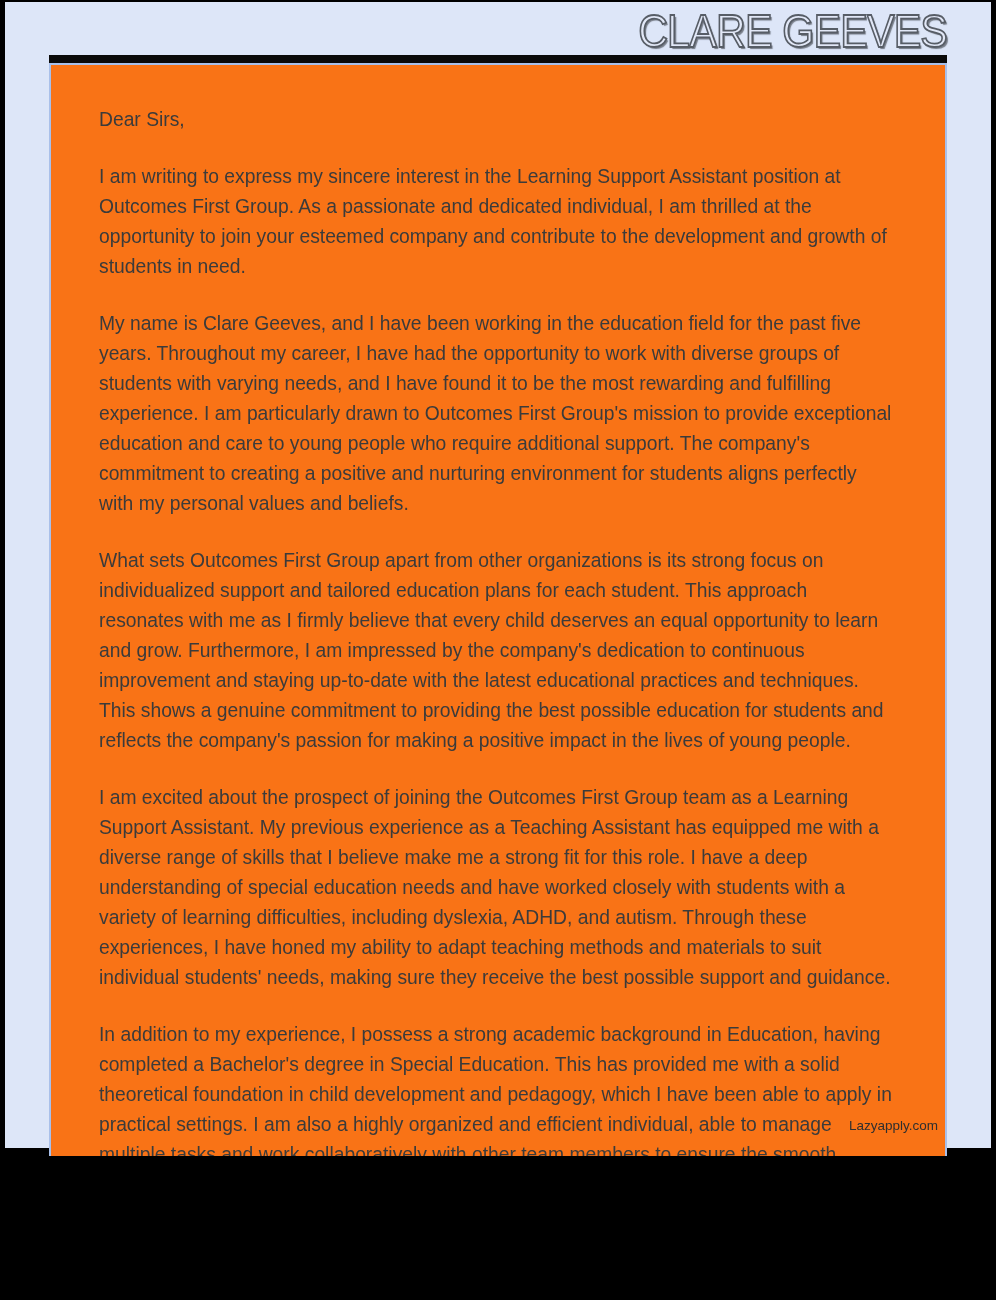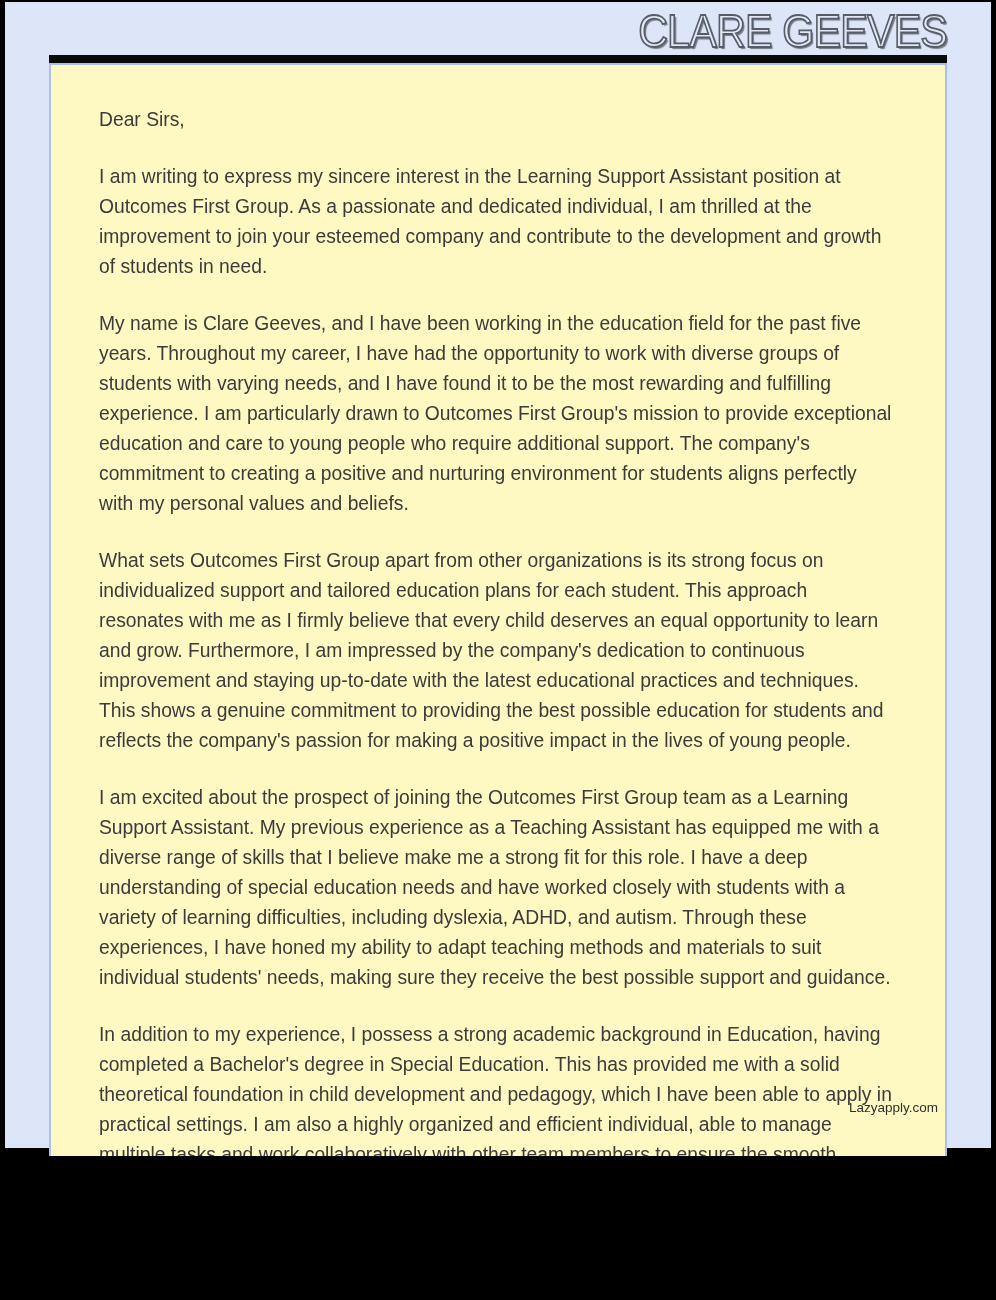--- a/index.html
+++ b/index.html
@@ -39,57 +39,57 @@
     width: 898px;
     height: 8px;
     background: #0a0a0a;
   }
   .page {
     position: absolute;
     left: 49px;
     top: 63px;
     width: 898px;
     height: 1199px;
-    background: #fef9c3;
+    background: #f97316;
     border: 2px solid #a9c0ea;
     overflow: hidden;
   }
   .page-content {
     padding: 40px 52px 0 48px;
     font-size: 19.3px;
     font-weight: 300;
     line-height: 30px;
     color: #3b3b3b;
   }
   .page-content p {
     margin: 0 0 27px 0;
   }
   .watermark {
     position: absolute;
     right: 58px;
-    bottom: 41px;
+    bottom: 23px;
     font-size: 13.5px;
     font-weight: 300;
     color: #2f2f2f;
   }
 </style>
 </head>
 <body>
 
 <div class="screen">
   <div class="bg"></div>
 
   <div class="doc-title">CLARE GEEVES</div>
 
   <div class="top-rule"></div>
 
   <div class="page">
     <div class="page-content">
       <p>Dear Sirs,</p>
-      <p>I am writing to express my sincere interest in the Learning Support Assistant position at Outcomes First Group. As a passionate and dedicated individual, I am thrilled at the improvement to join your esteemed company and contribute to the development and growth of students in need.</p>
+      <p>I am writing to express my sincere interest in the Learning Support Assistant position at Outcomes First Group. As a passionate and dedicated individual, I am thrilled at the opportunity to join your esteemed company and contribute to the development and growth of students in need.</p>
       <p>My name is Clare Geeves, and I have been working in the education field for the past five years. Throughout my career, I have had the opportunity to work with diverse groups of students with varying needs, and I have found it to be the most rewarding and fulfilling experience. I am particularly drawn to Outcomes First Group's mission to provide exceptional education and care to young people who require additional support. The company's commitment to creating a positive and nurturing environment for students aligns perfectly with my personal values and beliefs.</p>
       <p>What sets Outcomes First Group apart from other organizations is its strong focus on individualized support and tailored education plans for each student. This approach resonates with me as I firmly believe that every child deserves an equal opportunity to learn and grow. Furthermore, I am impressed by the company's dedication to continuous improvement and staying up-to-date with the latest educational practices and techniques. This shows a genuine commitment to providing the best possible education for students and reflects the company's passion for making a positive impact in the lives of young people.</p>
       <p>I am excited about the prospect of joining the Outcomes First Group team as a Learning Support Assistant. My previous experience as a Teaching Assistant has equipped me with a diverse range of skills that I believe make me a strong fit for this role. I have a deep understanding of special education needs and have worked closely with students with a variety of learning difficulties, including dyslexia, ADHD, and autism. Through these experiences, I have honed my ability to adapt teaching methods and materials to suit individual students' needs, making sure they receive the best possible support and guidance.</p>
       <p>In addition to my experience, I possess a strong academic background in Education, having completed a Bachelor's degree in Special Education. This has provided me with a solid theoretical foundation in child development and pedagogy, which I have been able to apply in practical settings. I am also a highly organized and efficient individual, able to manage multiple tasks and work collaboratively with other team members to ensure the smooth running of the classroom.</p>
     </div>
   </div>
 
   <div class="watermark">Lazyapply.com</div>
 </div>
 

